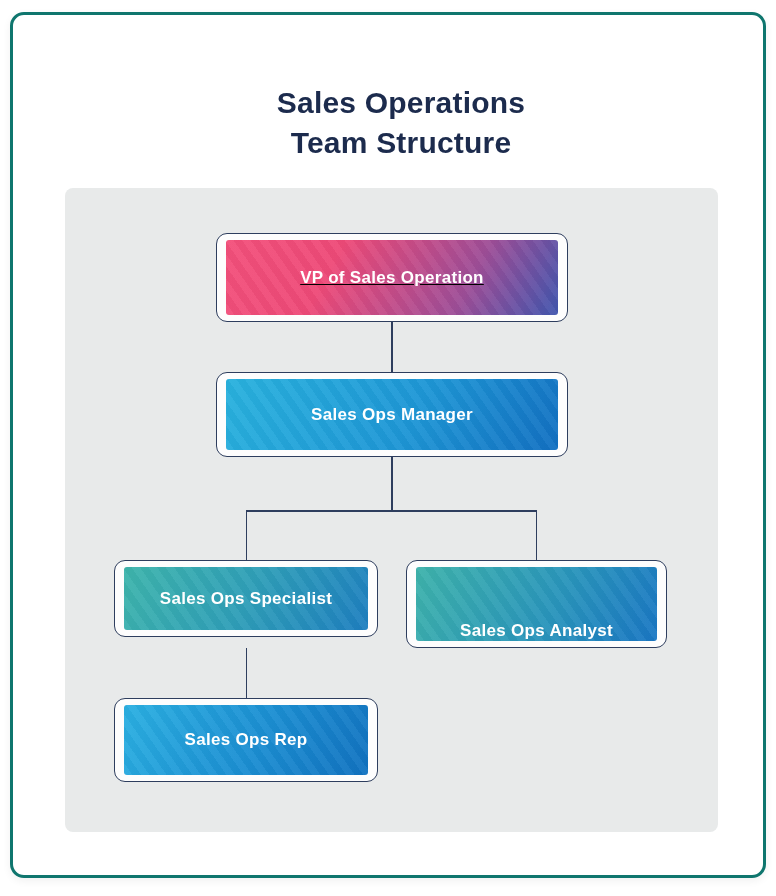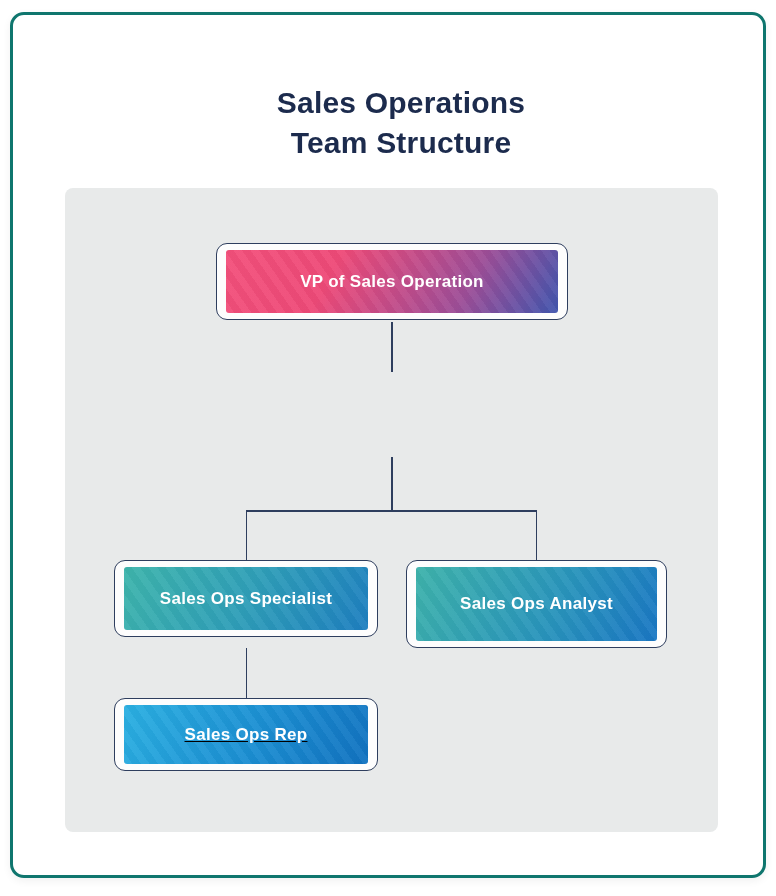--- a/index.html
+++ b/index.html
@@ -94,39 +94,44 @@
 
   <div class="panel" style="left: 52px; top: 173px; background: rgb(232, 234, 234);">
 
     <div class="connector" style="left: 326.25px; top: 134px; width: 1.5px; height: 50px; background: rgb(46, 62, 94);"></div>
     <div class="connector" style="left: 326.25px; top: 269px; width: 1.5px; height: 53px; background: rgb(46, 62, 94);"></div>
     <div class="connector" style="left: 180.75px; top: 322px; width: 291.5px; height: 1.5px; background: rgb(46, 62, 94);"></div>
     <div class="connector" style="left: 180.75px; top: 322px; width: 1.5px; height: 50px; background: rgb(46, 62, 94);"></div>
     <div class="connector" style="left: 470.75px; top: 322px; width: 1.5px; height: 50px; background: rgb(46, 62, 94);"></div>
     <div class="connector" style="left: 180.75px; top: 460px; width: 1.5px; height: 50px; background: rgb(46, 62, 94);"></div>
 
-    <div class="node" style="left: 151px; top: 55px; width: 352px; height: 77px; border-color: rgb(46, 62, 94);">
+    <div class="node" style="left: 151px; top: 45px; width: 352px; height: 89px; border-color: rgb(46, 62, 94); text-decoration: underline;">
       <div class="node-fill" style="background: linear-gradient(118deg, rgb(243, 80, 123) 0%, rgb(238, 74, 120) 32%, rgb(157, 78, 152) 72%, rgb(65, 86, 174) 100%);">
         <span class="node-label">VP of Sales Operation</span>
       </div>
     </div>
 
+    <div class="node" style="left: 151px; top: 184px; width: 352px; height: 85px; border-color: rgb(46, 62, 94);">
+      <div class="node-fill" style="background: linear-gradient(118deg, rgb(41, 178, 222) 0%, rgb(30, 151, 214) 55%, rgb(18, 112, 194) 100%);">
+        <span class="node-label">Sales Ops Manager</span>
+      </div>
+    </div>
 
     <div class="node" style="left: 49px; top: 372px; width: 264px; height: 77px; border-color: rgb(46, 62, 94);">
       <div class="node-fill" style="background: linear-gradient(118deg, rgb(62, 181, 172) 0%, rgb(47, 159, 184) 50%, rgb(30, 127, 192) 100%);">
         <span class="node-label">Sales Ops Specialist</span>
       </div>
     </div>
 
     <div class="node" style="left: 341px; top: 372px; width: 261px; height: 88px; border-color: rgb(46, 62, 94);">
-      <div class="node-fill" style="background: linear-gradient(118deg, rgb(62, 179, 171) 0%, rgb(42, 150, 187) 55%, rgb(26, 119, 196) 100%);">
+      <div class="node-fill" style="background: linear-gradient(118deg, rgb(62, 179, 171) 0%, rgb(42, 150, 187) 55%, rgb(26, 119, 196) 100%); align-items: flex-end;">
         <span class="node-label">Sales Ops Analyst</span>
       </div>
     </div>
 
-    <div class="node" style="left: 49px; top: 510px; width: 264px; height: 73px; border-color: rgb(46, 62, 94); text-decoration: underline;">
+    <div class="node" style="left: 49px; top: 510px; width: 264px; height: 84px; border-color: rgb(46, 62, 94);">
       <div class="node-fill" style="background: linear-gradient(118deg, rgb(43, 176, 226) 0%, rgb(27, 142, 210) 55%, rgb(17, 114, 192) 100%);">
         <span class="node-label">Sales Ops Rep</span>
       </div>
     </div>
 
   </div>
 </div>
 
 </body></html>

